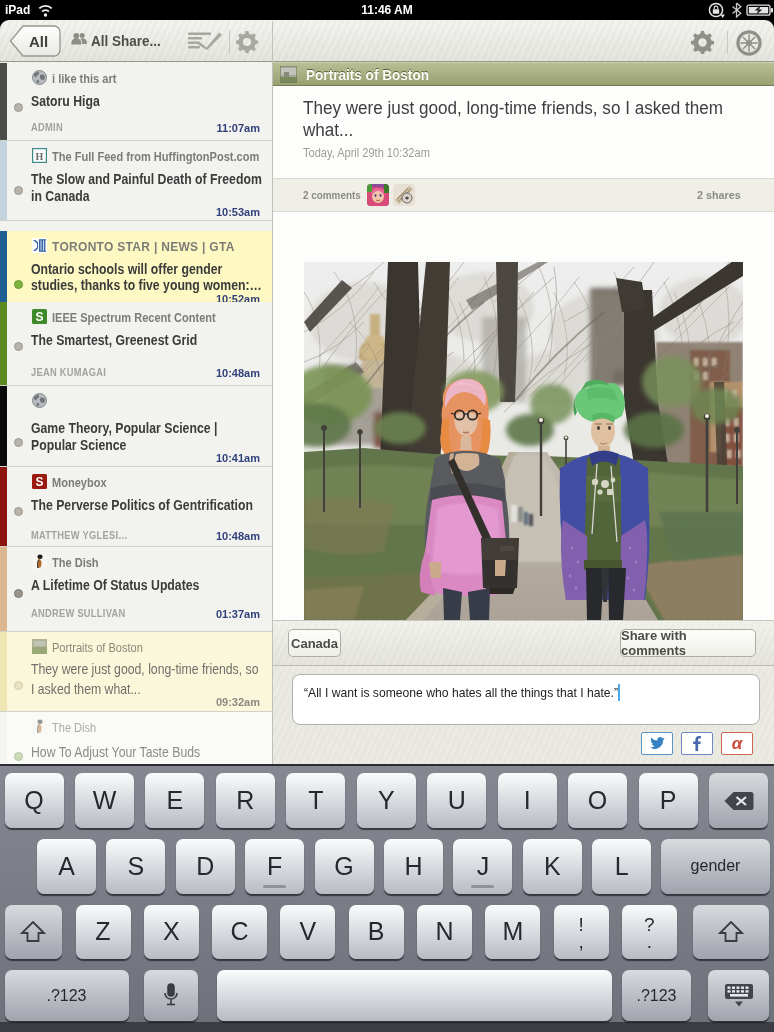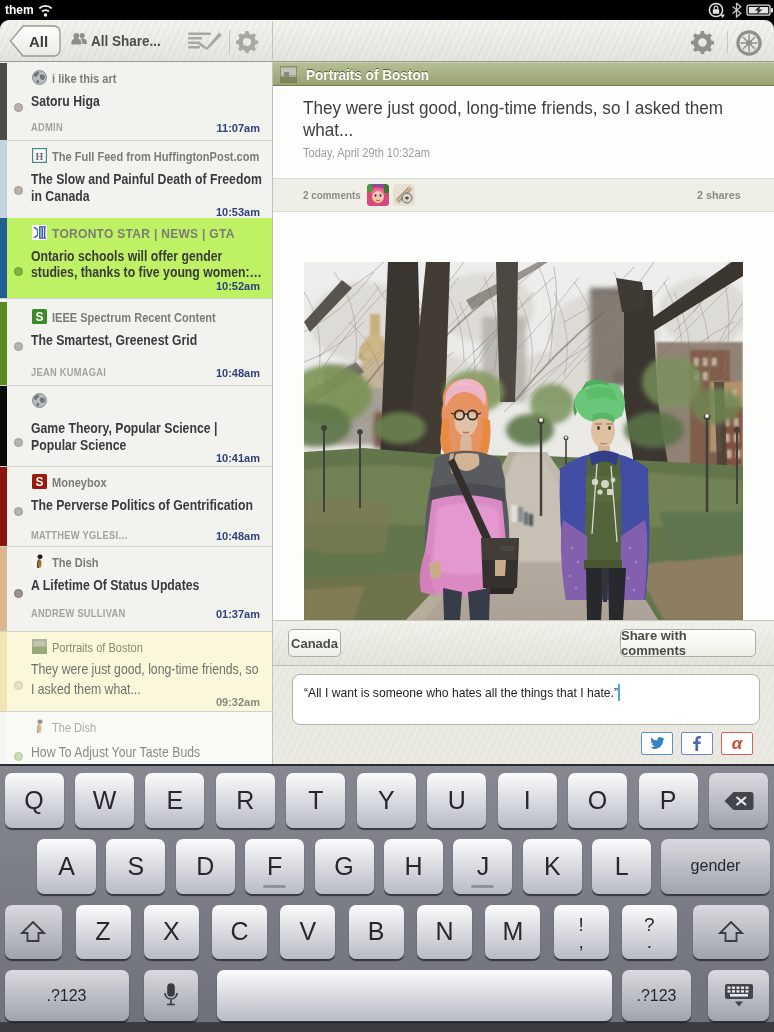--- a/index.html
+++ b/index.html
@@ -60,21 +60,22 @@
   background:linear-gradient(#fafbfc,#b7bbc3);
   box-shadow:0 2px 1px rgba(24,26,31,0.7);
   display:flex; align-items:center; justify-content:center;
   font-size:25px; color:#26282d; }
 .dkey { background:linear-gradient(#d8dade,#9fa3ac); }
 .klabel { font-size:16px; }
 </style>
 </head>
 <body>
 <div id="status" class="abs">
-  <div class="ipad abs">them</div>
+  <div class="ipad abs">iPad</div>
+  <div class="clock abs">11:46 AM</div>
   <svg class="abs" style="left:37px;top:4px" width="17" height="13" viewBox="0 0 17 13">
     <circle cx="8.5" cy="11" r="1.7" fill="#f2f2f2"></circle>
     <g stroke="#f2f2f2" stroke-width="1.9" fill="none">
       <path d="M5.1 7.6 A5 5 0 0 1 11.9 7.6"></path>
       <path d="M2.3 4.4 A9 9 0 0 1 14.7 4.4"></path>
     </g>
   </svg>
   <svg class="abs" style="left:706px;top:2px" width="68" height="16" viewBox="0 0 68 16">
     <g fill="#e4e4e4">
       <circle cx="10" cy="8" r="6.6" fill="none" stroke="#e4e4e4" stroke-width="1.5"></circle>
@@ -157,21 +158,21 @@
     <div class="stripe" style="background:#c3d4de"></div>
     <svg class="feedicon" width="15" height="15" viewBox="0 0 15 15">
       <rect x="0.5" y="0.5" width="14" height="14" fill="#fcfcfc" stroke="#3e8a8a" stroke-width="1.4"></rect>
       <text x="7.5" y="11.5" font-size="10" font-weight="bold" fill="#6a6a6a" text-anchor="middle" font-family="Liberation Serif">H</text>
     </svg>
     <div class="feedname" style="font-size:12px;font-weight:bold;color:#7c7c76;">The Full Feed from HuffingtonPost.com</div>
     <div class="ititle" style="color:#3b3b3b;font-weight:bold;top:30px;line-height:17px;width:276px">The Slow and Painful Death of Freedom in Canada</div>
     <div class="itime" style="top:65px;color:#31417b">10:53am</div>
     <div class="dot" style="top:45px;background:#b8b4ac;border-color:#9a968e"></div>
   </div>
-<div class="item" style="top:218px;height:81px;background:#bef264">
+<div class="item" style="top:231px;height:81px;background:#fef9c3">
     <div class="stripe" style="background:#1e5e93"></div>
     <svg class="feedicon" width="15" height="15" viewBox="0 0 15 15">
       <rect width="15" height="15" fill="#fff"></rect>
       <g fill="#3a66a8">
         <path d="M1 2 L5 5.5 L5 9.5 L1 13 L3.5 13 L6 10.5 L6 4.5 L3.5 2 Z"></path>
         <rect x="7" y="2" width="1.6" height="11"></rect>
         <rect x="9.4" y="2" width="1.6" height="11"></rect>
         <rect x="11.8" y="2" width="1.6" height="11"></rect>
         <rect x="7" y="1.2" width="7" height="1.2"></rect>
         <rect x="7" y="12.6" width="7" height="1.2"></rect>

